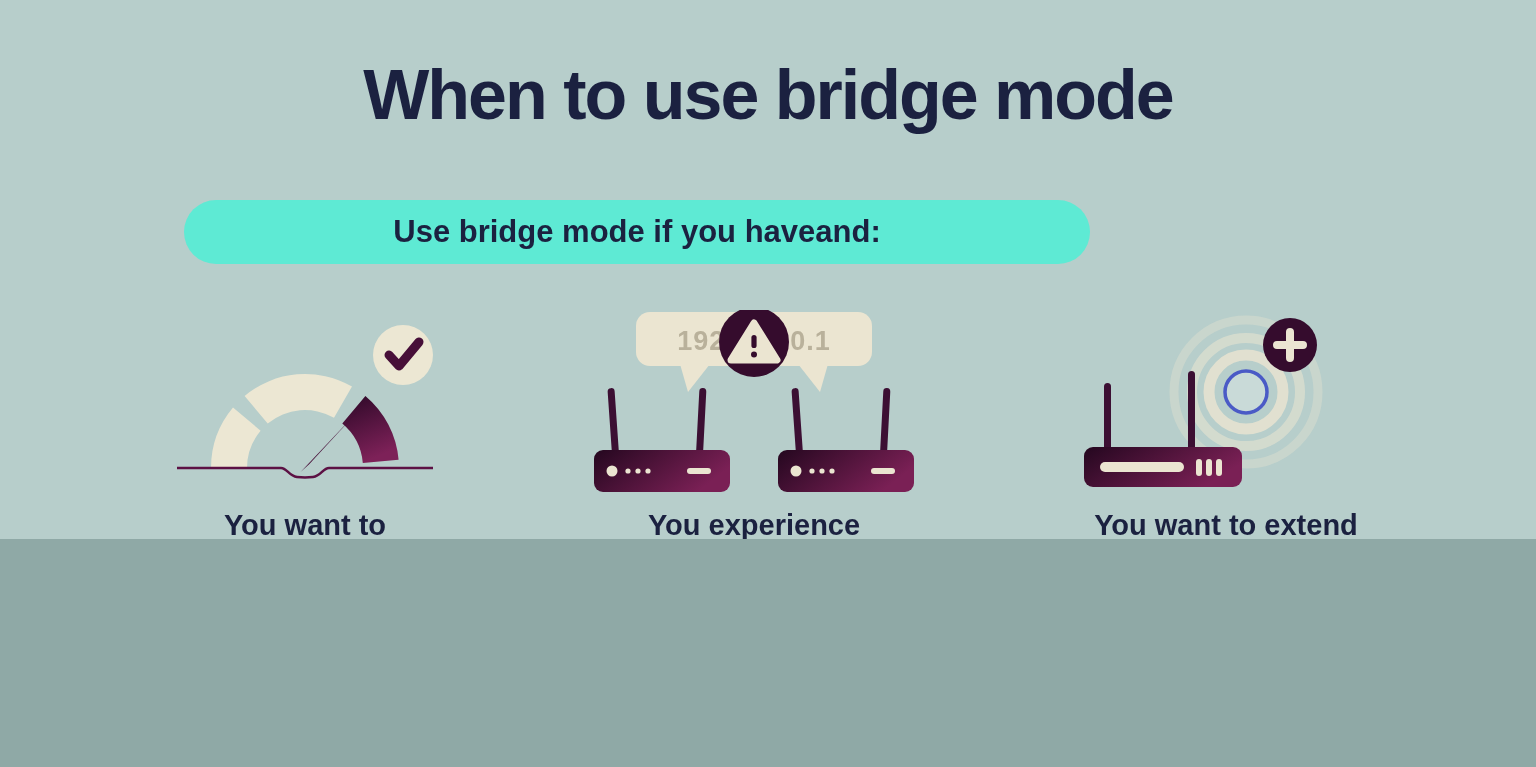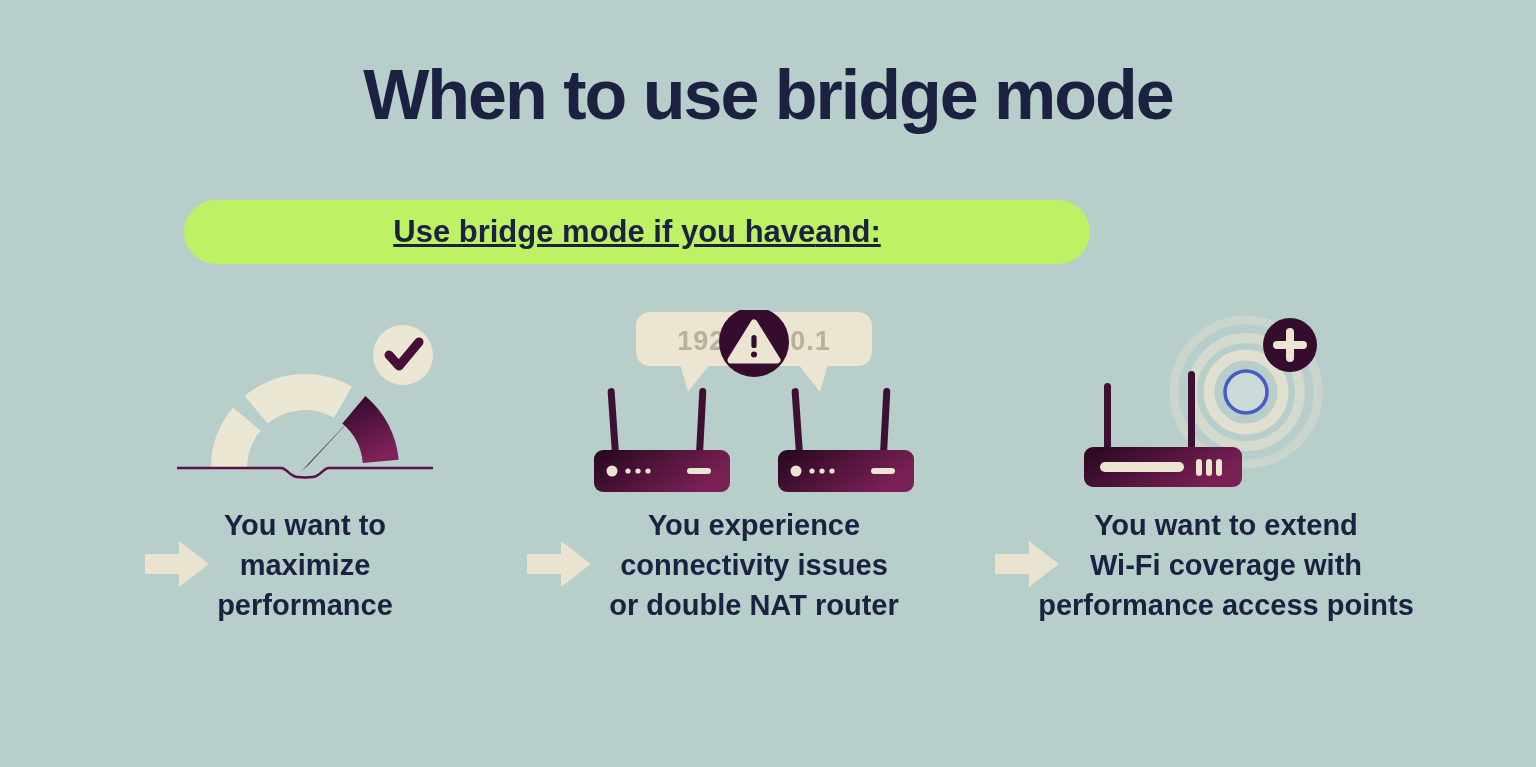--- a/index.html
+++ b/index.html
@@ -1,41 +1,40 @@
 <!DOCTYPE html>
 <html><head>
 <meta charset="utf-8">
 <style>
   * { margin: 0; padding: 0; box-sizing: border-box; }
   body { background: #8fa9a6; font-family: "Liberation Sans", sans-serif; }
   .stage {
     position: relative;
-    width: 1536px; height: 767px;
+    width: 1536px; height: 539px;
     background: #b7cecb;
     overflow: hidden;
     font-family: "Liberation Sans", sans-serif;
   }
   .title {
     position: absolute;
     top: 55px; left: 0; width: 100%;
     text-align: center;
     font-size: 70px; font-weight: bold;
     letter-spacing: -2px;
     color: #1b2140;
   }
   .banner {
     position: absolute;
     top: 200px; left: 184px; width: 906px; height: 64px;
-    background: #bef264;
+    background: #5eead4;
     border-radius: 32px;
     display: flex; align-items: center; justify-content: center;
     font-size: 31px; font-weight: 600;
     color: #1b2140;
     white-space: nowrap;
-    text-decoration: underline;
   }
   .banner .hl { color: #575fd0; font-weight: bold; padding: 0 8px 0 8px; }
   .col { position: absolute; top: 300px; }
   .col1 { left: 130px;  width: 350px; }
   .col2 { left: 539px;  width: 430px; }
   .col3 { left: 1006px; width: 440px; }
   .illo-box {
     height: 195px;
     display: flex; align-items: flex-end; justify-content: center;
   }

